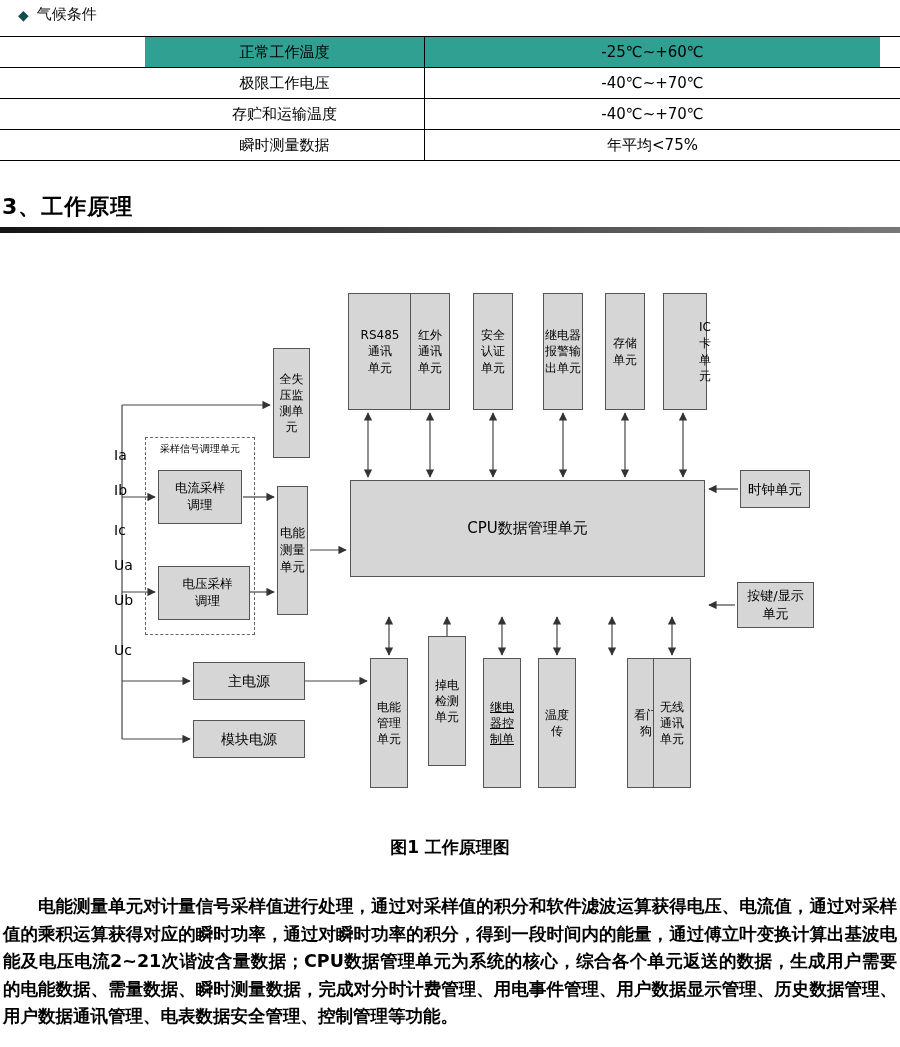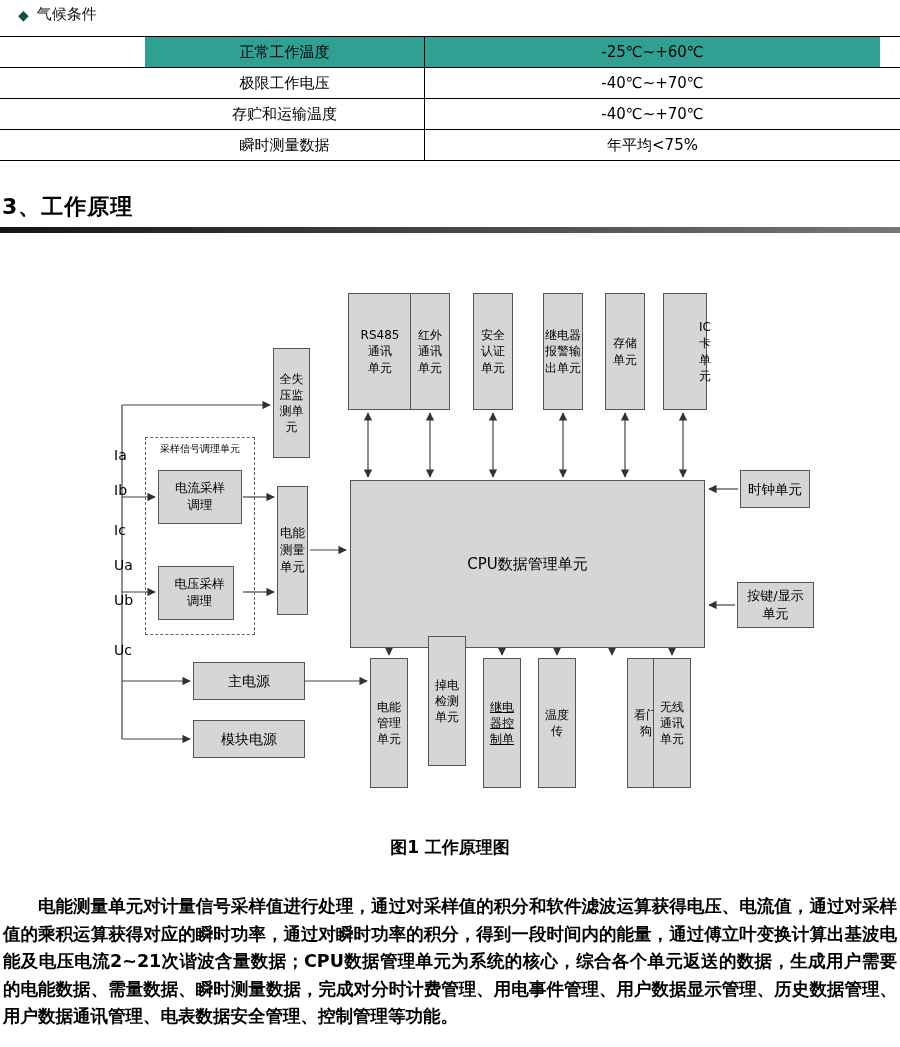--- a/index.html
+++ b/index.html
@@ -36,24 +36,24 @@
   .b-infrared{left:410px;top:293px;width:40px;height:117px;}
   .b-security{left:473px;top:293px;width:40px;height:117px;}
   .b-relay-alarm{left:543px;top:293px;width:40px;height:117px;}
   .b-storage{left:605px;top:293px;width:40px;height:117px;}
   .b-iccard{left:663px;top:293px;width:40px;height:117px;padding-left:41px;}
   
   .b-fullvoltloss{left:273px;top:348px;width:37px;height:110px;}
   .dashed{position:absolute;left:145px;top:437px;width:110px;height:198px;border:1px dashed #666;box-sizing:border-box;}
   .dashed-label{position:absolute;left:145px;top:442px;width:110px;text-align:center;font-size:10px;}
   .b-cursamp{left:158px;top:470px;width:84px;height:54px;font-size:12.5px;}
-  .b-voltsamp{left:158px;top:566px;width:76px;height:54px;font-size:12.5px;padding-left:8px;}
+  .b-voltsamp{left:158px;top:566px;width:92px;height:54px;font-size:12.5px;padding-left:8px;}
   .b-emeasure{left:277px;top:486px;width:31px;height:129px;font-size:12.5px;}
   
-  .b-cpu{left:350px;top:480px;width:355px;height:168px;font-size:15px;}
+  .b-cpu{left:350px;top:480px;width:355px;height:97px;font-size:15px;}
   
   .b-clock{left:740px;top:470px;width:70px;height:38px;font-size:13.5px;}
   .b-keydisp{left:737px;top:582px;width:77px;height:46px;font-size:13px;}
   
   .b-emgmt{left:370px;top:658px;width:38px;height:130px;}
   .b-pwrdown{left:428px;top:636px;width:38px;height:130px;}
   .b-relayctl{left:483px;top:658px;width:38px;height:130px;text-decoration:underline;}
   .b-temp{left:538px;top:658px;width:38px;height:130px;}
   .b-watchdog{left:627px;top:658px;width:38px;height:130px;}
   .b-wireless{left:653px;top:658px;width:38px;height:130px;}

